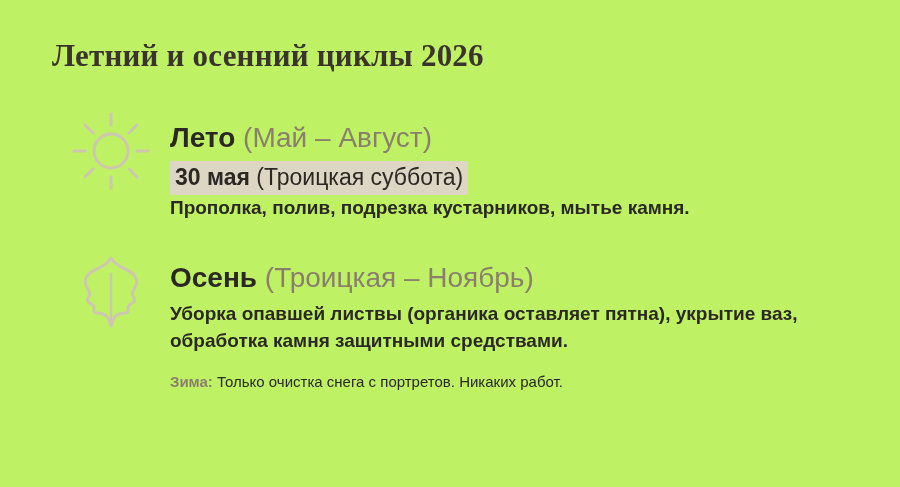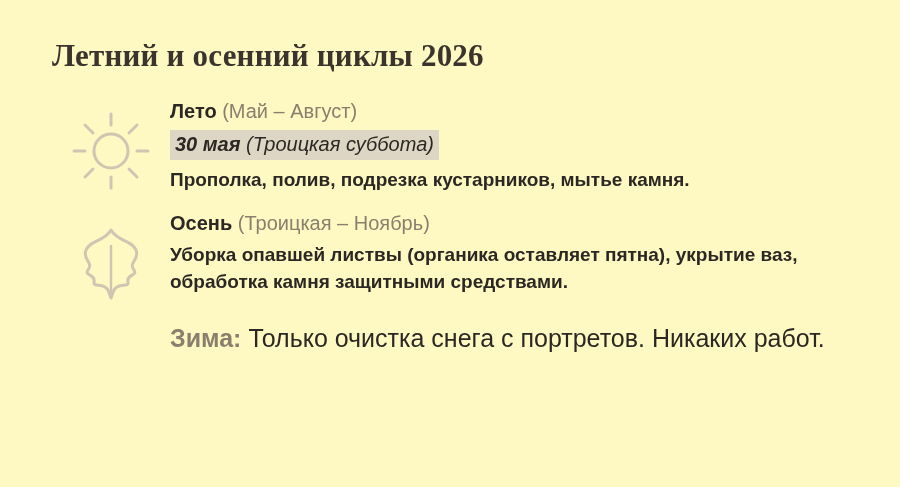--- a/index.html
+++ b/index.html
@@ -13,21 +13,21 @@
     font-family: "Liberation Sans", sans-serif;
     color: #2e2a26;
     overflow: hidden;
   }
   .page {
     position: relative;
     width: 900px;
     height: 487px;
     box-sizing: border-box;
     padding: 38px 24px 0 52px;
-    background: #fef9c3;
+    background: #bef264;
   }
   .title {
     font-family: "Liberation Serif", serif;
     font-weight: bold;
     font-size: 31px;
     letter-spacing: 0.2px;
     color: #3b342c;
     margin: 0 0 26px 0;
   }
   .section {
@@ -40,60 +40,59 @@
     flex: 0 0 118px;
     display: flex;
     justify-content: center;
     padding-top: 8px;
   }
   .text-col {
     flex: 1 1 auto;
     padding-top: 0;
   }
   .season-head {
-    font-size: 20px;
+    font-size: 28px;
     line-height: 1.15;
     margin-bottom: 7px;
     white-space: nowrap;
+    margin-top: 22px;
   }
   .season-name {
     font-weight: bold;
     color: #2b2722;
   }
   .season-range {
     color: #8a7f6d;
     font-weight: normal;
   }
   .highlight {
     display: inline-block;
     background: #ddd6c4;
     padding: 2px 5px 3px 5px;
-    font-size: 20px;
+    font-size: 23px;
     line-height: 1.25;
-    margin-bottom: 7px;
     color: #2b2722;
-    font-style: italic;
   }
   .highlight .date {
     font-weight: bold;
   }
   .highlight .paren {
     font-weight: normal;
   }
   .desc {
     font-size: 19px;
     line-height: 1.42;
     color: #2b2722;
     max-width: 680px;
     font-weight: bold;
   }
   .winter {
     margin-top: 12px;
     margin-left: 118px;
-    font-size: 25px;
+    font-size: 15px;
     color: #2b2722;
   }
   .winter .winter-label {
     color: #8a7f6d;
     font-weight: bold;
   }
   .sun-icon, .leaf-icon {
     display: block;
   }
 </style>

